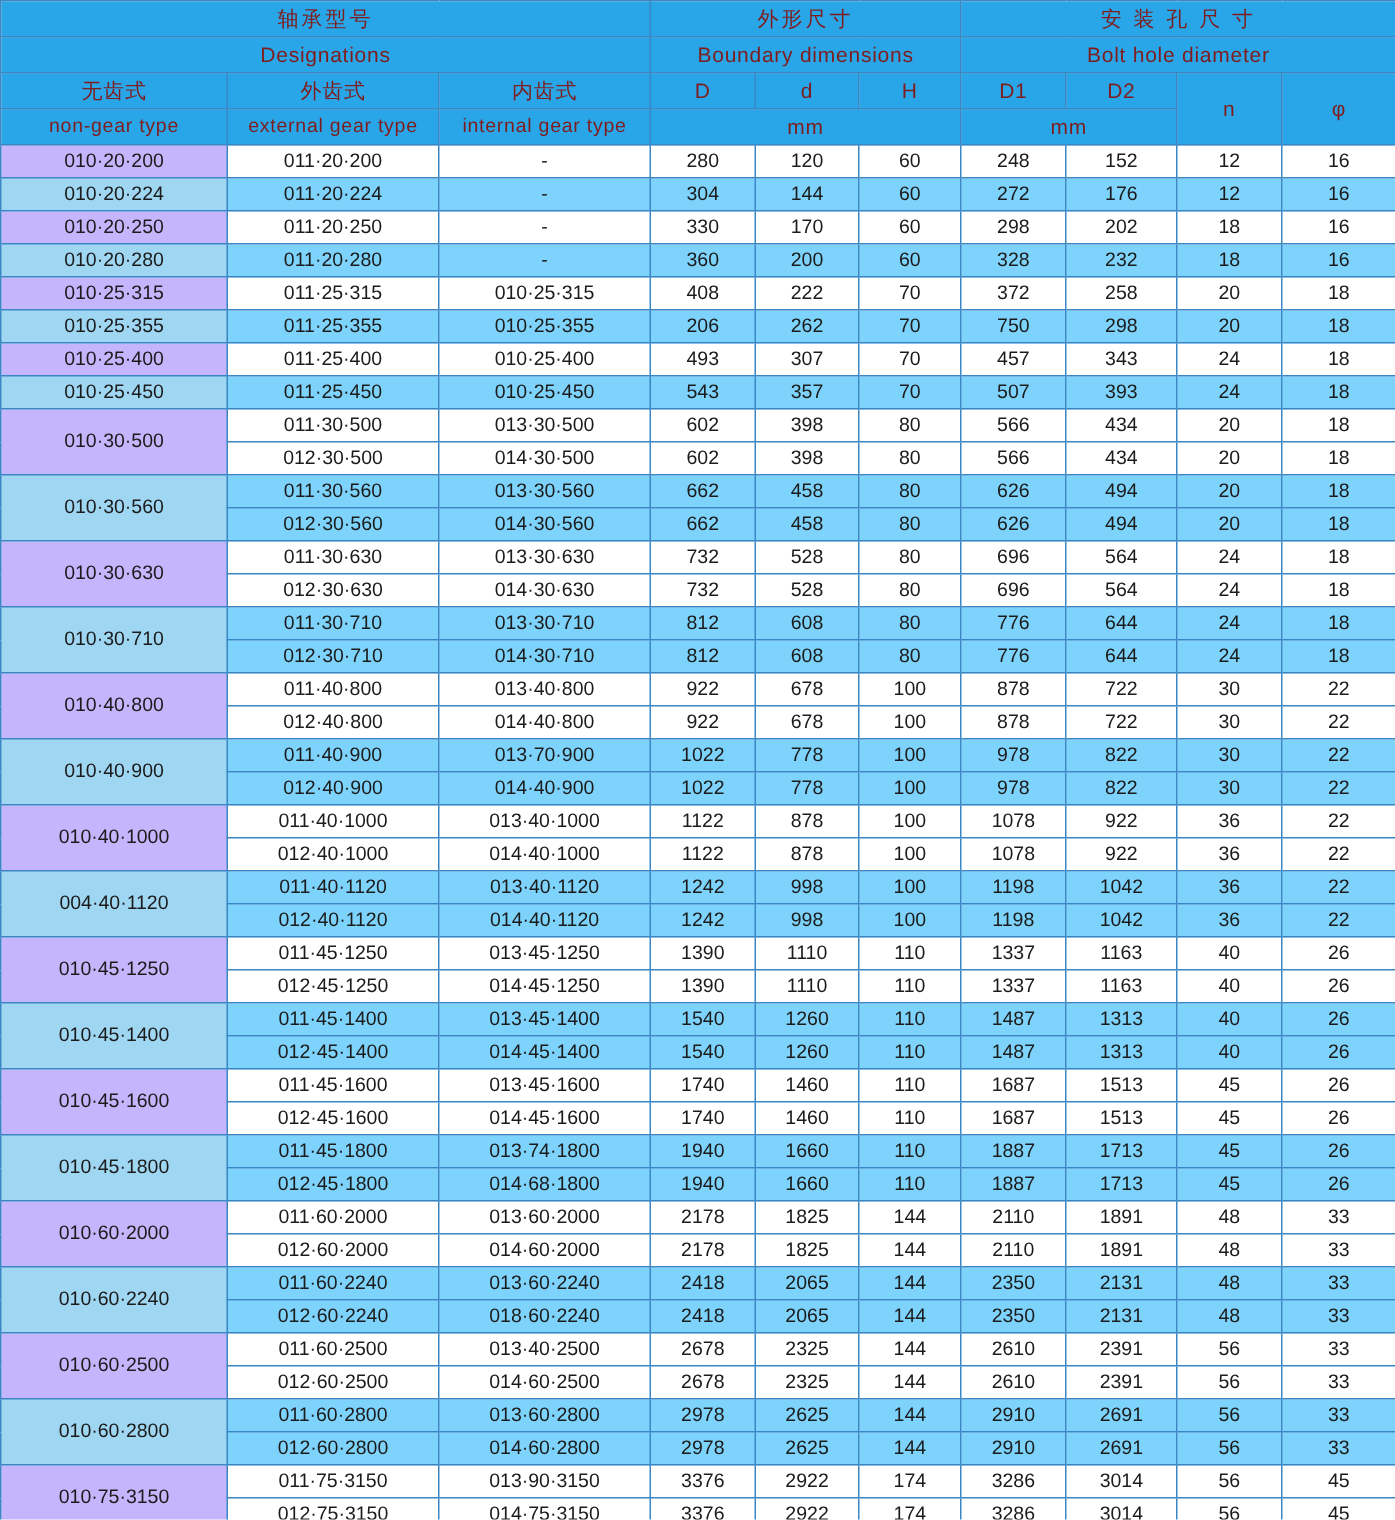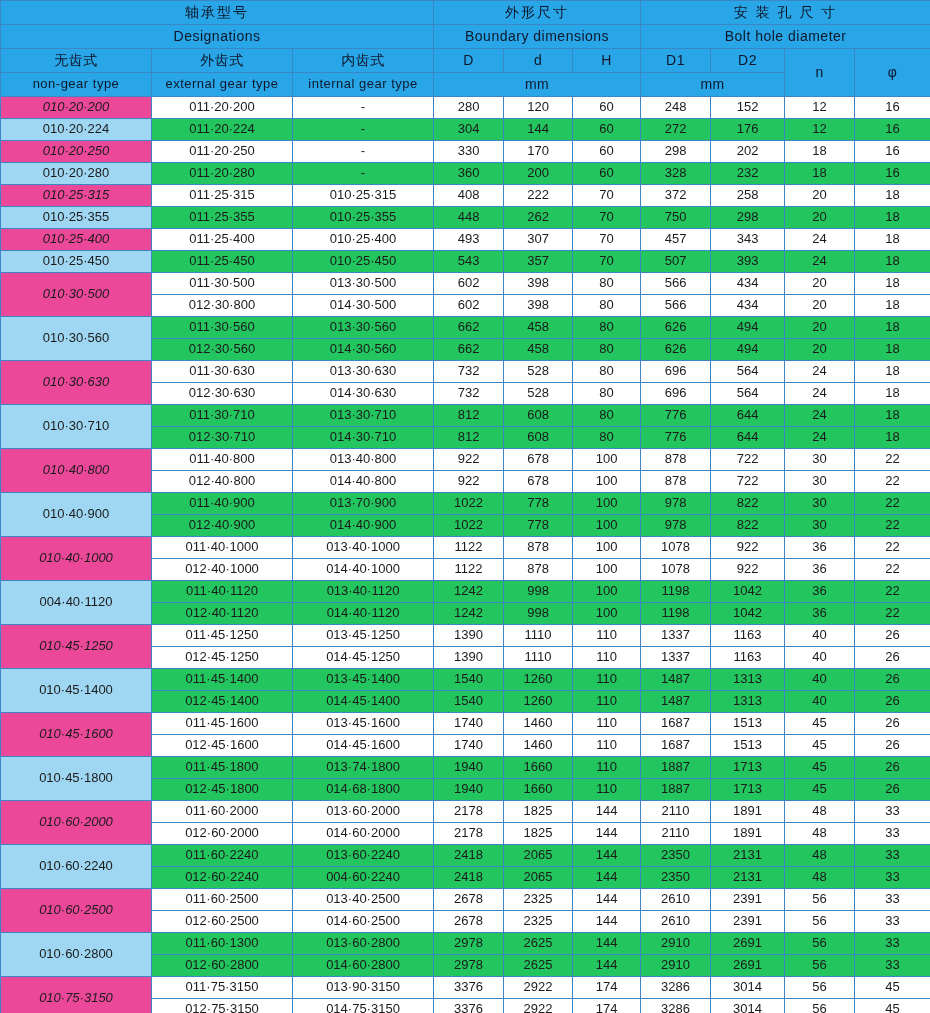--- a/index.html
+++ b/index.html
@@ -20,26 +20,26 @@
     border:1px solid #3b86c4;
     text-align:center;
     vertical-align:middle;
     font-size:13px;
     color:#1b1b1b;
     padding:0;
     height:21px;
     line-height:1.15;
   }
   th{font-weight:normal;}
-  .hdr{background:#29a6e8;color:#0f172a;font-size:14px;letter-spacing:0.5px;height:23px;}
+  .hdr{background:#29a6e8;color:#7f1d1d;font-size:14px;letter-spacing:0.5px;height:23px;}
   .hdr.cn{letter-spacing:2px;}
   .hdr.sm{font-size:13px;}
   .rowA{background:#ffffff;}
-  .rowB{background:#22c55e;}
-  .grp{background:#ec4899;font-style:italic;}
+  .rowB{background:#7dd3fc;}
+  .grp{background:#c4b5fd;}
   .grpB{background:#9fd6f2;}
   td.name{font-size:13px;}
   .dash{font-size:13px;}
 </style>
 </head>
 <body>
 
 <div id="wrap">
   <table>
     <colgroup>
@@ -143,21 +143,21 @@
           <td>70</td>
           <td>372</td>
           <td>258</td>
           <td>20</td>
           <td>18</td>
         </tr>
         <tr class="rowB">
           <td class="name grpB" rowspan="1">010·25·355</td>
           <td>011·25·355</td>
           <td>010·25·355</td>
-          <td>448</td>
+          <td>206</td>
           <td>262</td>
           <td>70</td>
           <td>750</td>
           <td>298</td>
           <td>20</td>
           <td>18</td>
         </tr>
         <tr class="rowA">
           <td class="name grp" rowspan="1">010·25·400</td>
           <td>011·25·400</td>
@@ -188,21 +188,21 @@
           <td>013·30·500</td>
           <td>602</td>
           <td>398</td>
           <td>80</td>
           <td>566</td>
           <td>434</td>
           <td>20</td>
           <td>18</td>
         </tr>
         <tr class="rowA">
-          <td>012·30·800</td>
+          <td>012·30·500</td>
           <td>014·30·500</td>
           <td>602</td>
           <td>398</td>
           <td>80</td>
           <td>566</td>
           <td>434</td>
           <td>20</td>
           <td>18</td>
         </tr>
         <tr class="rowB">
@@ -488,21 +488,21 @@
           <td>2418</td>
           <td>2065</td>
           <td>144</td>
           <td>2350</td>
           <td>2131</td>
           <td>48</td>
           <td>33</td>
         </tr>
         <tr class="rowB">
           <td>012·60·2240</td>
-          <td>004·60·2240</td>
+          <td>018·60·2240</td>
           <td>2418</td>
           <td>2065</td>
           <td>144</td>
           <td>2350</td>
           <td>2131</td>
           <td>48</td>
           <td>33</td>
         </tr>
         <tr class="rowA">
           <td class="name grp" rowspan="2">010·60·2500</td>
@@ -522,21 +522,21 @@
           <td>2678</td>
           <td>2325</td>
           <td>144</td>
           <td>2610</td>
           <td>2391</td>
           <td>56</td>
           <td>33</td>
         </tr>
         <tr class="rowB">
           <td class="name grpB" rowspan="2">010·60·2800</td>
-          <td>011·60·1300</td>
+          <td>011·60·2800</td>
           <td>013·60·2800</td>
           <td>2978</td>
           <td>2625</td>
           <td>144</td>
           <td>2910</td>
           <td>2691</td>
           <td>56</td>
           <td>33</td>
         </tr>
         <tr class="rowB">

